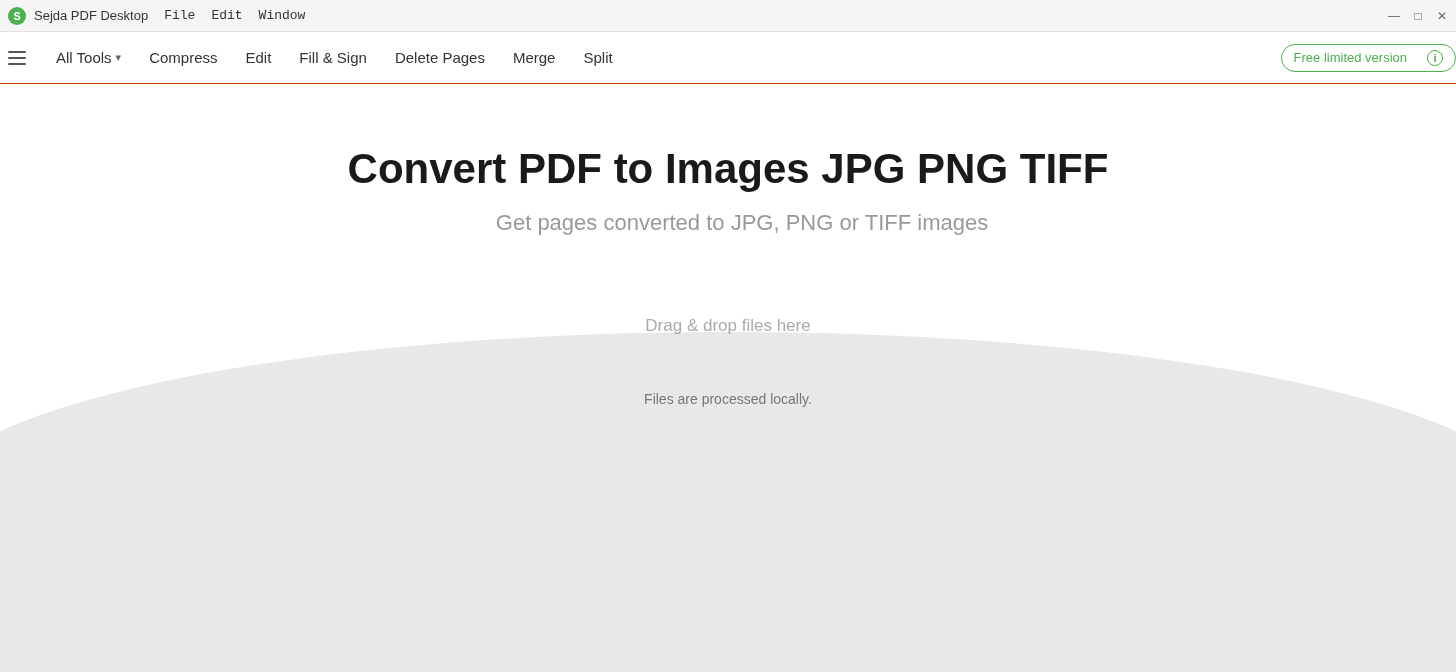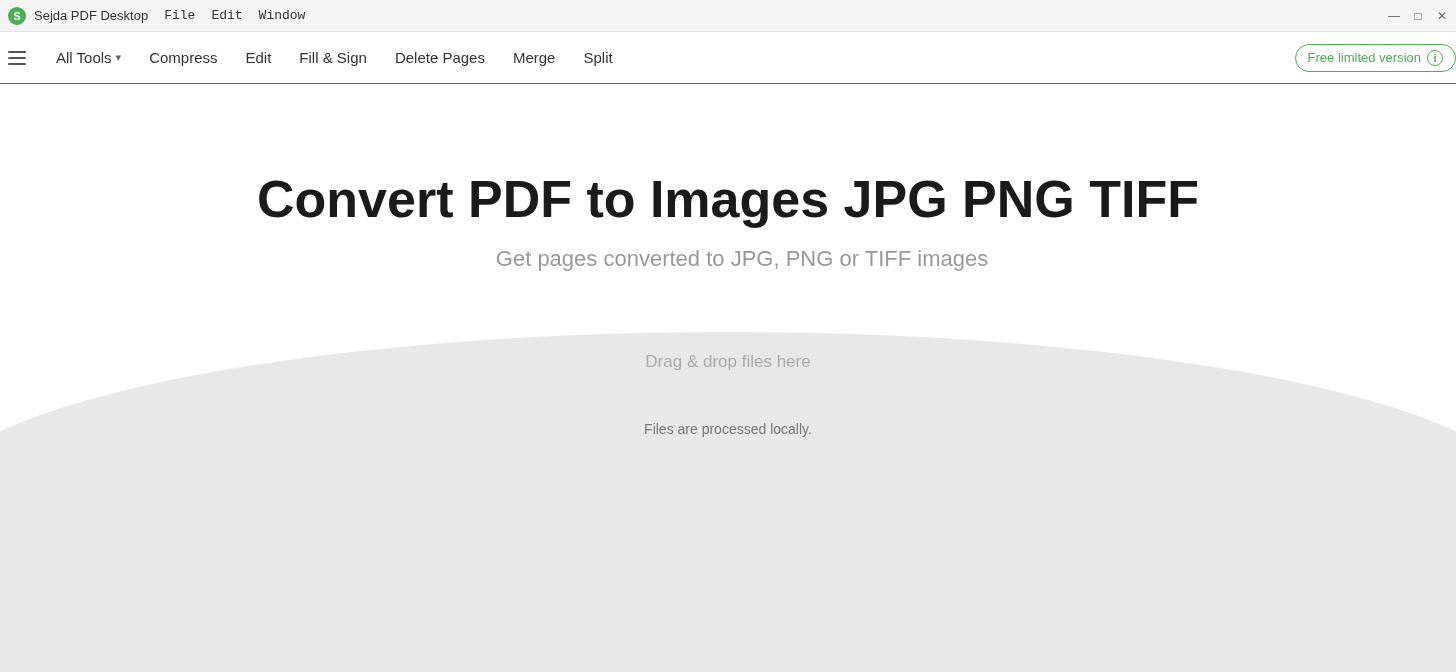--- a/index.html
+++ b/index.html
@@ -124,21 +124,21 @@
     }
 
     .free-version-badge {
       border: 1.5px solid #4caf50;
       color: #4caf50;
       font-size: 13px;
       padding: 5px 12px;
       border-radius: 20px;
       display: flex;
       align-items: flex-start;
-      gap: 6px;
+      gap: 20px;
       cursor: pointer;
       white-space: nowrap;
     }
 
     .free-version-badge .info-icon {
       width: 16px;
       height: 16px;
       border-radius: 50%;
       border: 1.5px solid #4caf50;
       display: flex;
@@ -153,25 +153,25 @@
       background: #ffffff;
       height: calc(672px - 32px - 52px);
       display: flex;
       flex-direction: column;
       align-items: center;
       position: relative;
       overflow: hidden;
     }
 
     .page-title {
-      font-size: 52px;
+      font-size: 42px;
       font-weight: 700;
       color: #1a1a1a;
       text-align: center;
-      margin-top: 84px;
+      margin-top: 60px;
       line-height: 1.2;
     }
 
     .page-subtitle {
       font-size: 22px;
       color: #999;
       text-align: center;
       margin-top: 16px;
       margin-left: 28px;
     }
@@ -221,21 +221,21 @@
 
     .pdf-icon-svg {
       width: 26px;
       height: 30px;
     }
 
     .file-info-text {
       position: relative;
       z-index: 2;
       text-align: center;
-      margin-top: 18px;
+      margin-top: 24px;
       color: #777;
       font-size: 14px;
       line-height: 1.7;
     }
   </style>
 </head>
 <body>
 
 <div class="title-bar">
   <div class="title-bar-left">

